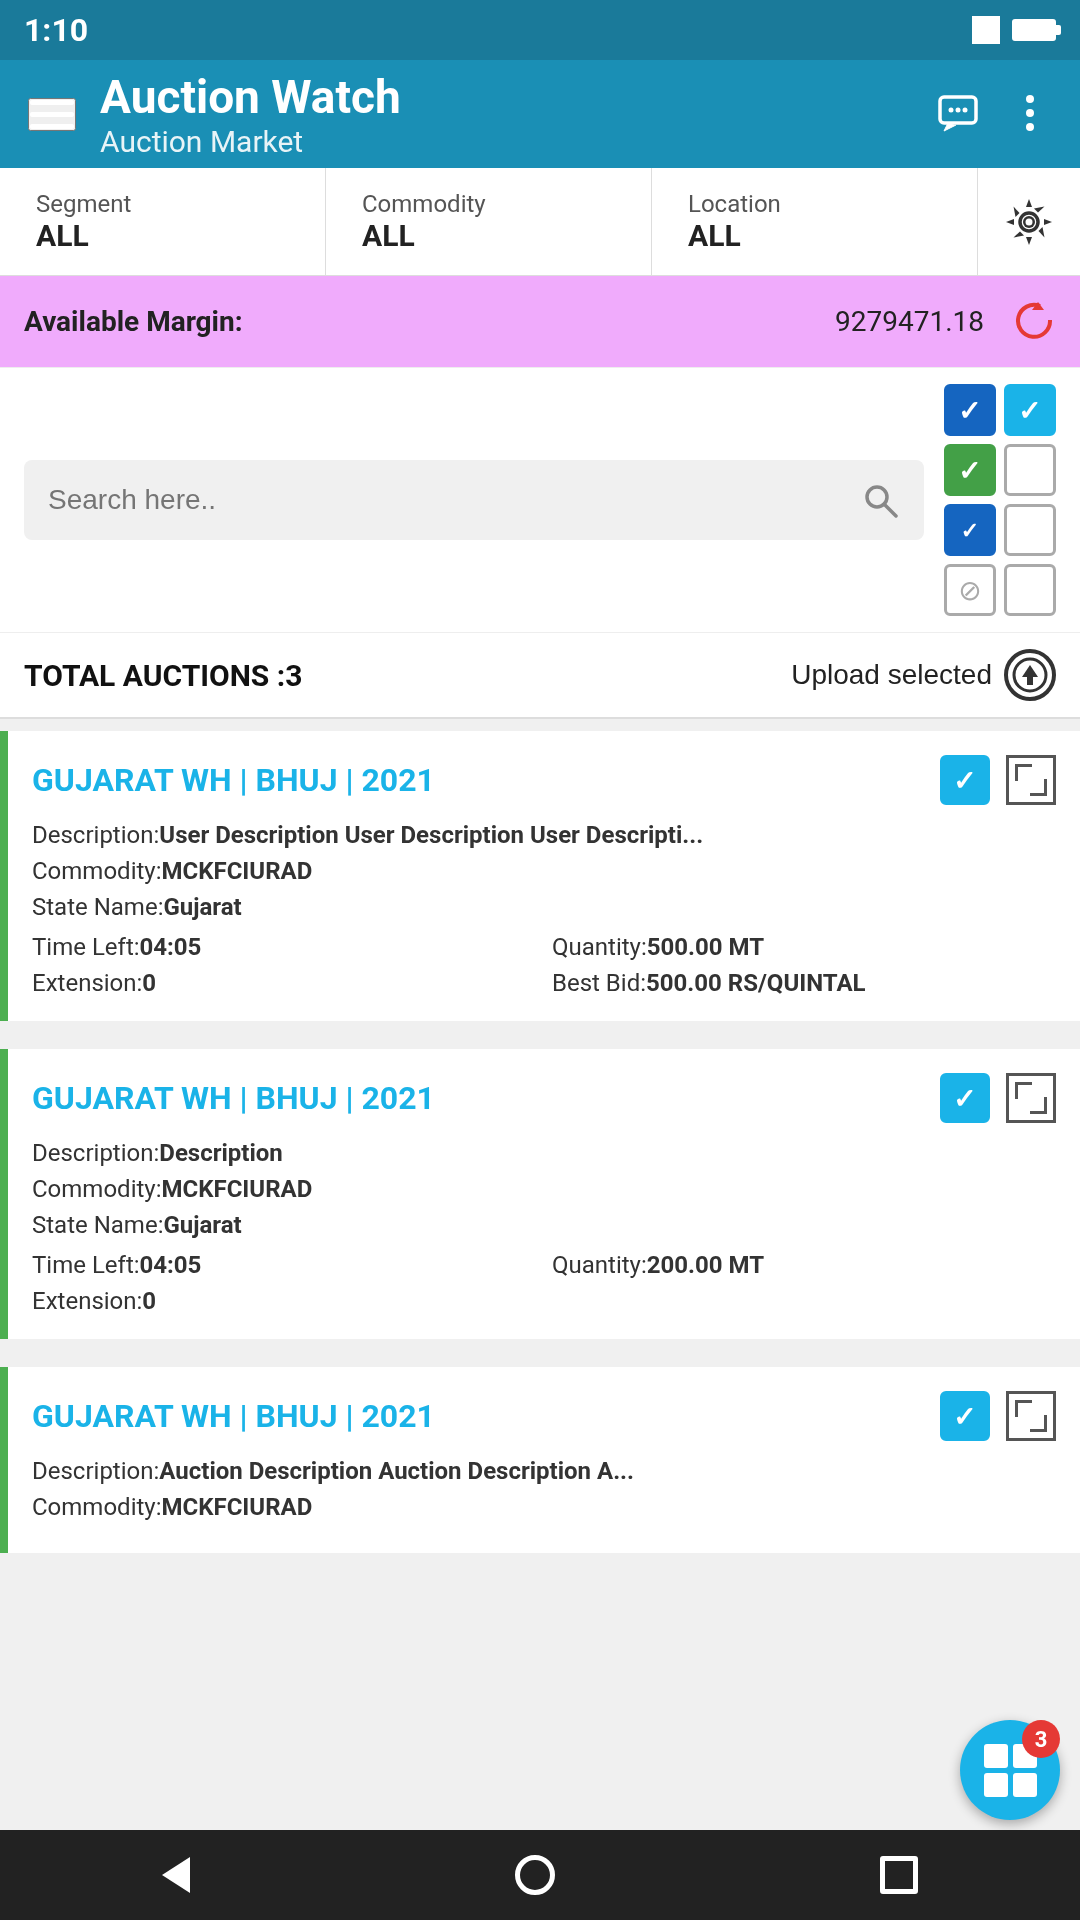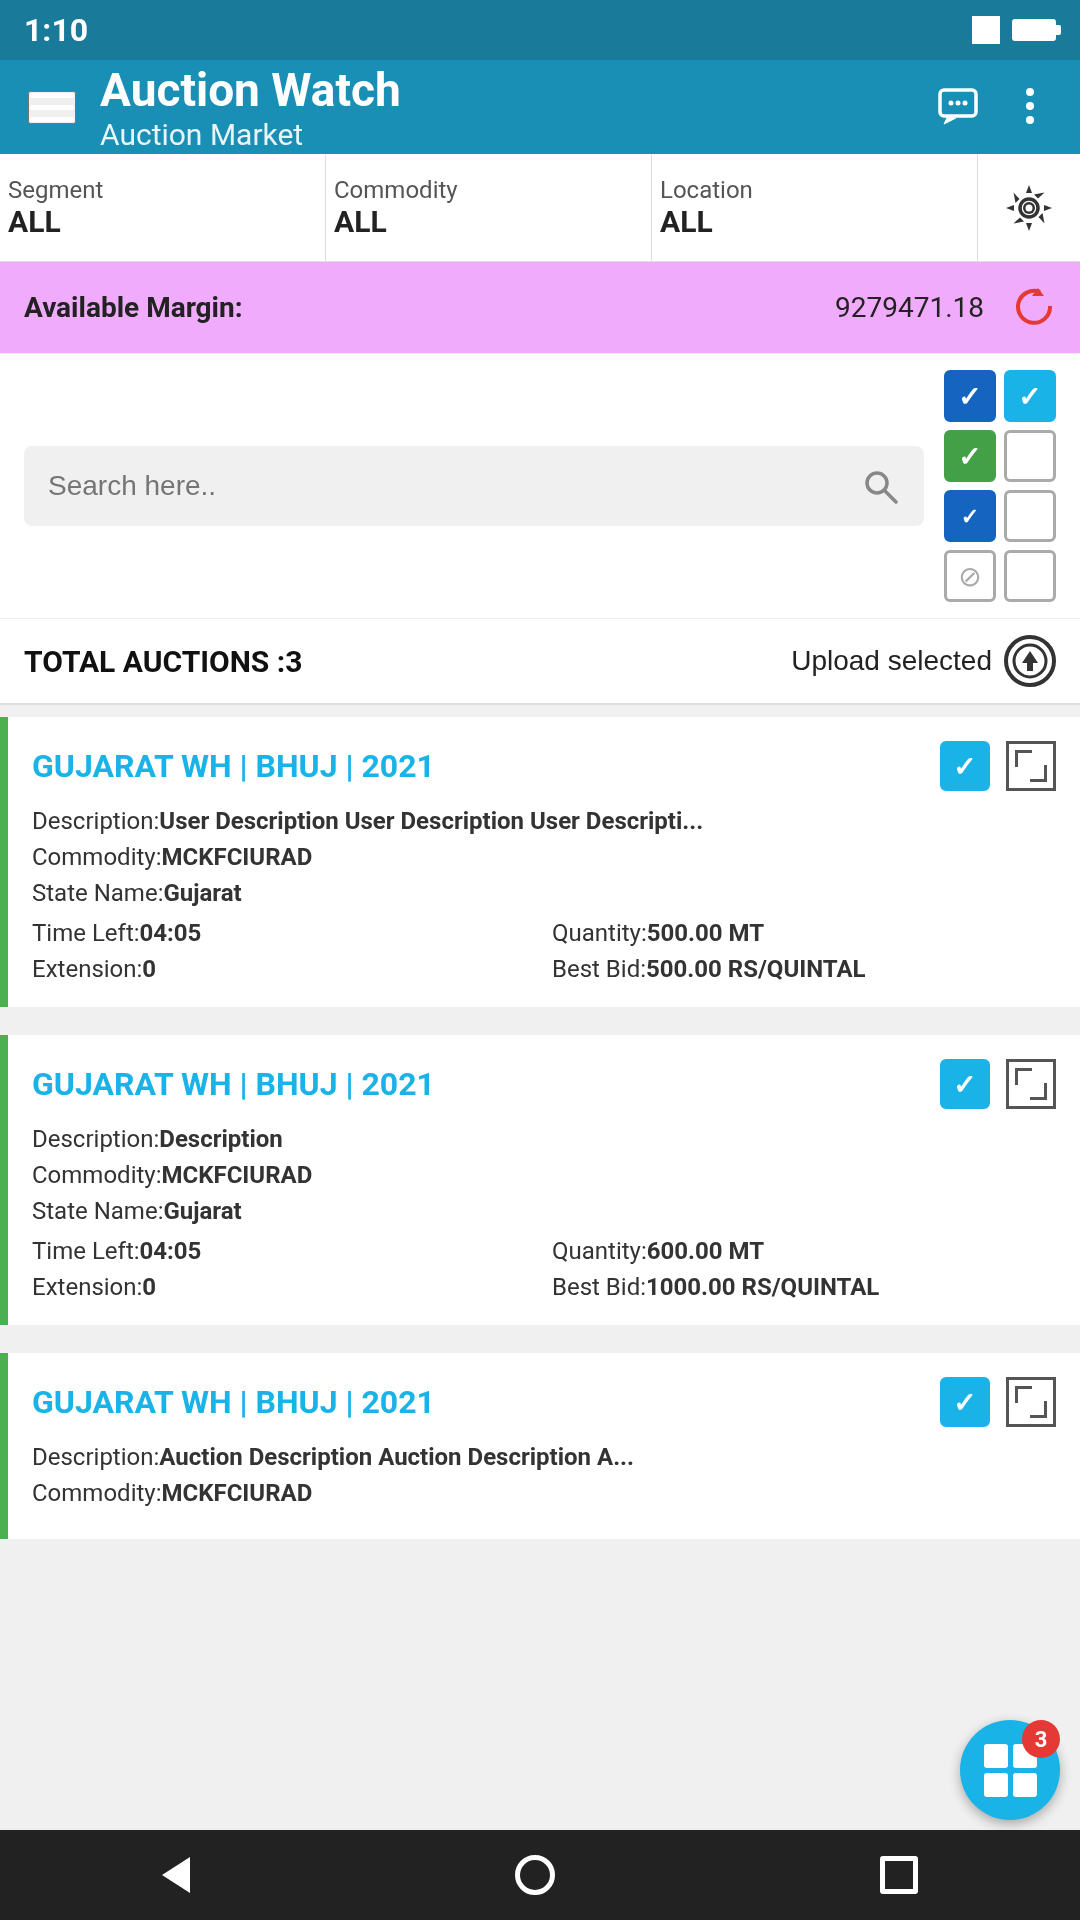--- a/index.html
+++ b/index.html
@@ -58,21 +58,21 @@
     }
 
     
     .header {
       background: #1a8fb5;
       color: white;
       display: flex;
       align-items: center;
       padding: 6px 28px;
       gap: 24px;
-      height: 94px;
+      height: 108px;
     }
     .hamburger-btn {
       display: flex;
       flex-direction: column;
       gap: 7px;
       cursor: pointer;
     }
     .hamburger-btn span {
       display: block;
       width: 44px;
@@ -109,21 +109,21 @@
 
     
     .filter-bar {
       background: white;
       display: flex;
       align-items: stretch;
       border-bottom: 1px solid #ddd;
     }
     .filter-item {
       flex: 1;
-      padding: 22px 8px;
+      padding: 22px 36px;
       border-right: 1px solid #ddd;
       cursor: pointer;
     }
     .filter-item:last-child {
       border-right: none;
     }
     .filter-label {
       font-size: 24px;
       color: #555;
     }
@@ -661,27 +661,24 @@
       <span>Commodity:</span><span class="bold">MCKFCIURAD</span>
     </div>
     <div class="auction-desc">
       <span>State Name:</span><span class="bold">Gujarat</span>
     </div>
     <div class="auction-details-grid">
       <div class="auction-detail">
         <span>Time Left:</span><span class="bold">04:05</span>
       </div>
       <div class="auction-detail">
-        <span>Quantity:</span><span class="bold">600.00 MT</span>
+        <span>Quantity:</span><span class="bold">200.00 MT</span>
       </div>
       <div class="auction-detail">
         <span>Extension:</span><span class="bold">0</span>
-      </div>
-      <div class="auction-detail">
-        <span>Best Bid:</span><span class="bold">1000.00 RS/QUINTAL</span>
       </div>
     </div>
   </div>
 
   <div class="auction-card">
     <div class="auction-card-header">
       <span class="auction-title">GUJARAT WH | BHUJ | 2021</span>
       <div class="auction-header-icons">
         <div class="auction-cb"></div>
         <div class="expand-icon"></div>

